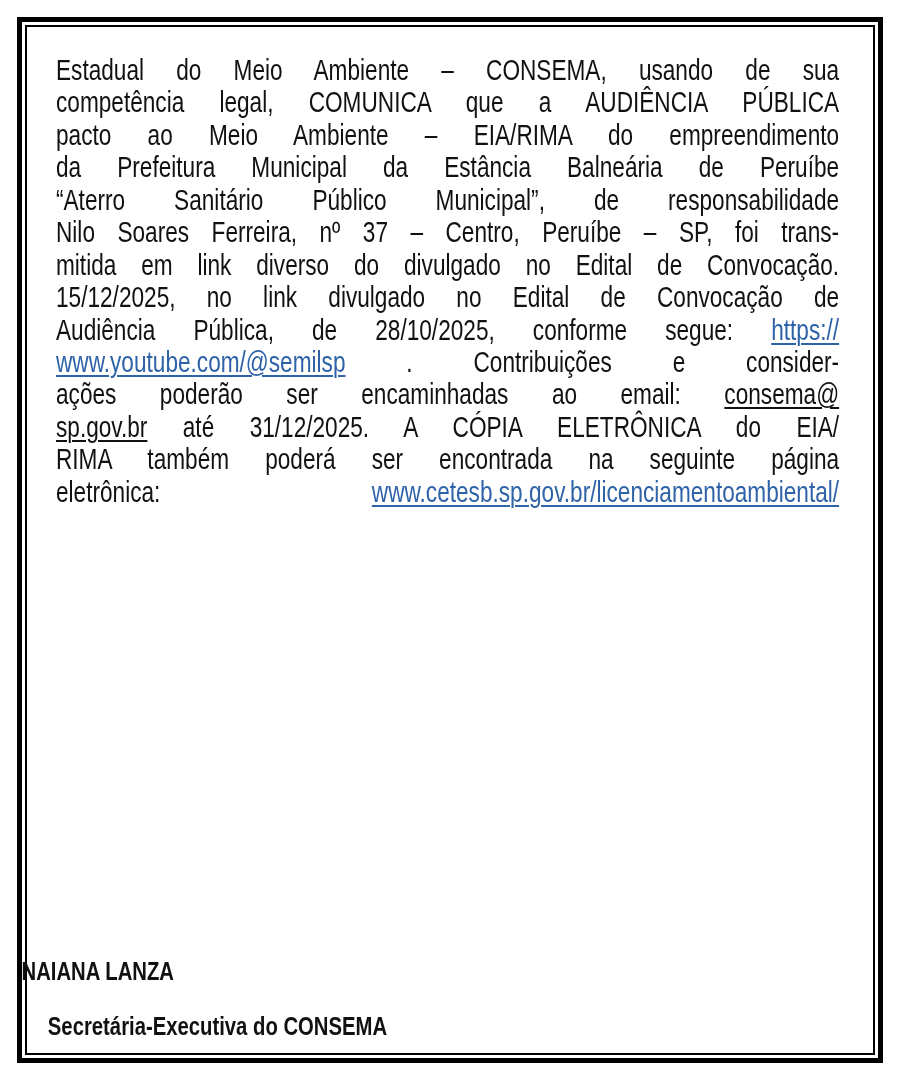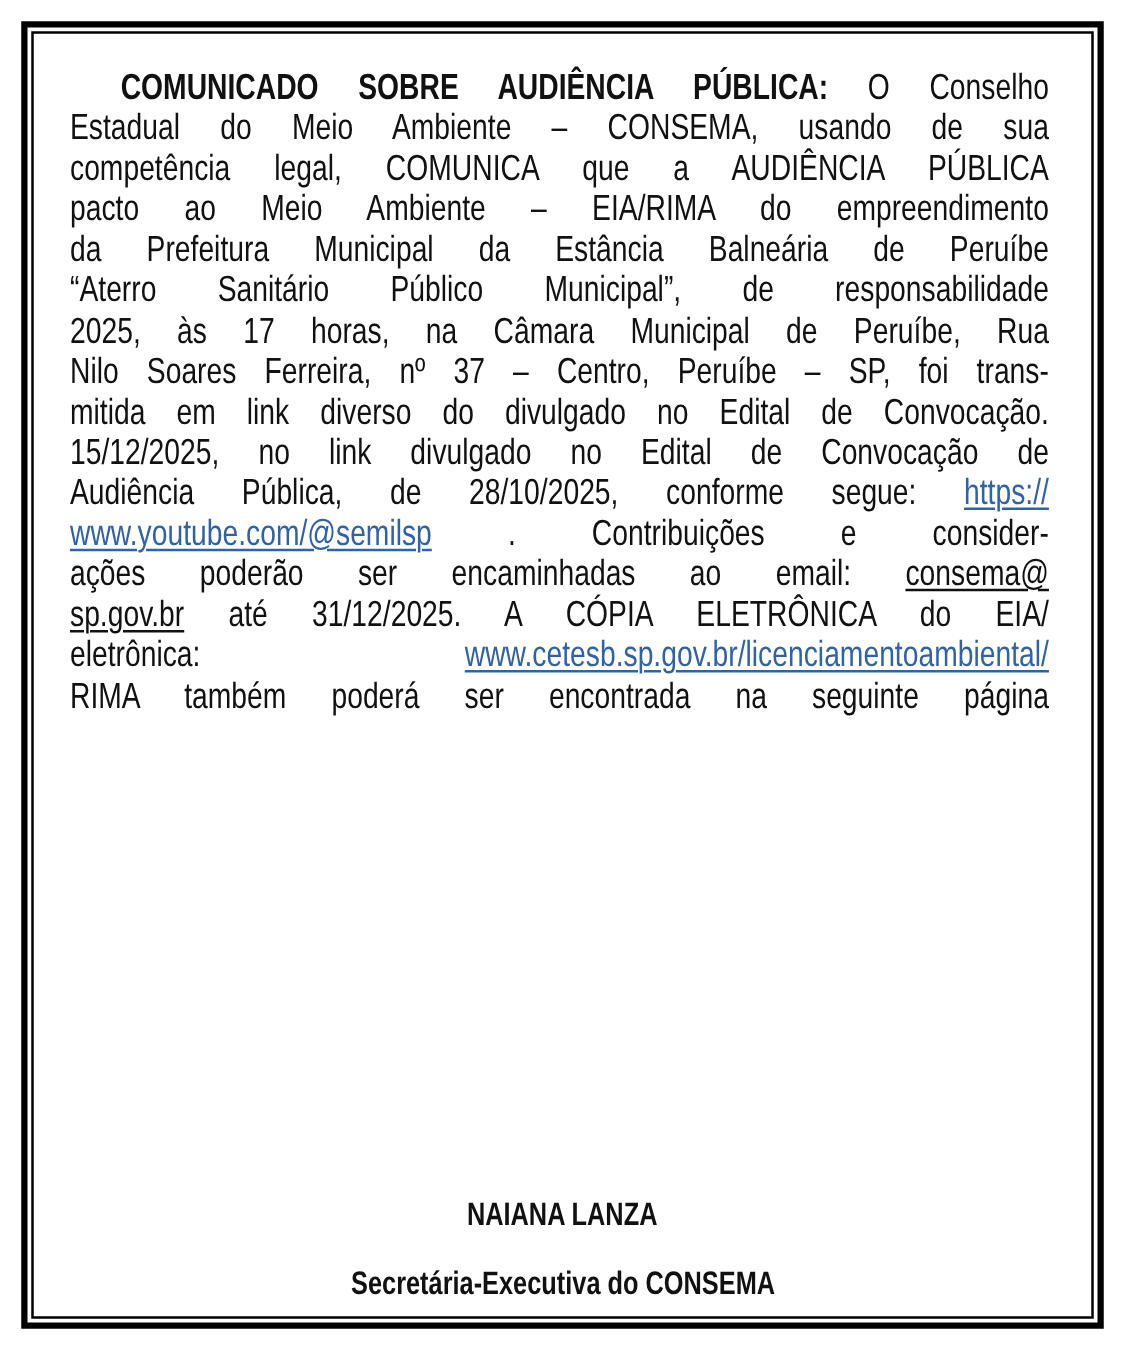--- a/index.html
+++ b/index.html
@@ -24,46 +24,44 @@
     display: inline-block; transform-origin: 0 50%;
     transform: scaleX(0.78); width: 1004px;
     text-align: justify; text-align-last: justify;
   }
   .line.last .inner { text-align-last: left; }
   .line.first .inner { padding-left: 52px; box-sizing: border-box; }
   .bold { font-weight: bold; }
   .link-blue { color: #2f63a8; text-decoration: underline; text-decoration-thickness: 2px; text-underline-offset: 3px; }
   .link-black { color: #111; text-decoration: underline; text-decoration-thickness: 2px; text-underline-offset: 3px; }
   .sig {
-    position: absolute; left: 0; width: 900px; text-align: center;
+    position: absolute; left: 0; width: 900px; text-align: left;
     font-family: "Liberation Sans", sans-serif; font-weight: bold; color: #111;
   }
   .sig span { display: inline-block; transform: scaleX(0.78); transform-origin: 50% 50%; }
   .sig-name { top: 956px; font-size: 26px; }
   .sig-title { top: 1011px; font-size: 26px; }
 </style>
 </head>
 <body>
 
 <div class="frame-outer"></div>
 <div class="frame-inner"></div>
 
 <div class="body-text">
-  <div class="line first"><span class="inner"><span class="bold">COMUNICADO SOBRE AUDIÊNCIA PÚBLICA:</span><span> O Conselho</span></span></div>
   <div class="line"><span class="inner">Estadual do Meio Ambiente – CONSEMA, usando de sua</span></div>
   <div class="line"><span class="inner">competência legal, COMUNICA que a AUDIÊNCIA PÚBLICA</span></div>
   <div class="line"><span class="inner">pacto ao Meio Ambiente – EIA/RIMA do empreendimento</span></div>
   <div class="line"><span class="inner">da Prefeitura Municipal da Estância Balneária de Peruíbe</span></div>
   <div class="line"><span class="inner">“Aterro Sanitário Público Municipal”, de responsabilidade</span></div>
-  <div class="line"><span class="inner">2025, às 17 horas, na Câmara Municipal de Peruíbe, Rua</span></div>
   <div class="line"><span class="inner">Nilo Soares Ferreira, nº 37 – Centro, Peruíbe – SP, foi trans-</span></div>
   <div class="line"><span class="inner">mitida em link diverso do divulgado no Edital de Convocação.</span></div>
   <div class="line"><span class="inner">15/12/2025, no link divulgado no Edital de Convocação de</span></div>
   <div class="line"><span class="inner"><span>Audiência Pública, de 28/10/2025, conforme segue: </span><a class="link-blue">https://</a></span></div>
   <div class="line"><span class="inner"><a class="link-blue">www.youtube.com/@semilsp</a><span> . Contribuições e consider-</span></span></div>
   <div class="line"><span class="inner"><span>ações poderão ser encaminhadas ao email: </span><span class="link-black">consema@</span></span></div>
   <div class="line"><span class="inner"><span class="link-black">sp.gov.br</span><span> até 31/12/2025. A CÓPIA ELETRÔNICA do EIA/</span></span></div>
+  <div class="line"><span class="inner">RIMA também poderá ser encontrada na seguinte página</span></div>
   <div class="line"><span class="inner"><span>eletrônica: </span><a class="link-blue">www.cetesb.sp.gov.br/licenciamentoambiental/</a></span></div>
-  <div class="line"><span class="inner">RIMA também poderá ser encontrada na seguinte página</span></div>
 </div>
 
 <div class="sig sig-name"><span>NAIANA LANZA</span></div>
 <div class="sig sig-title"><span>Secretária-Executiva do CONSEMA</span></div>
 
 </body></html>

